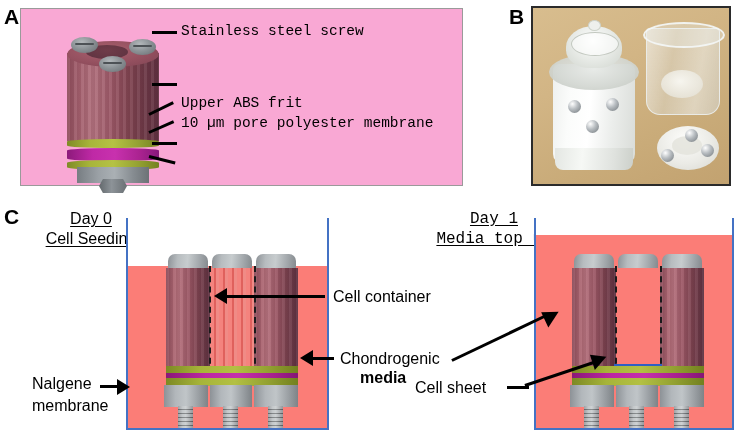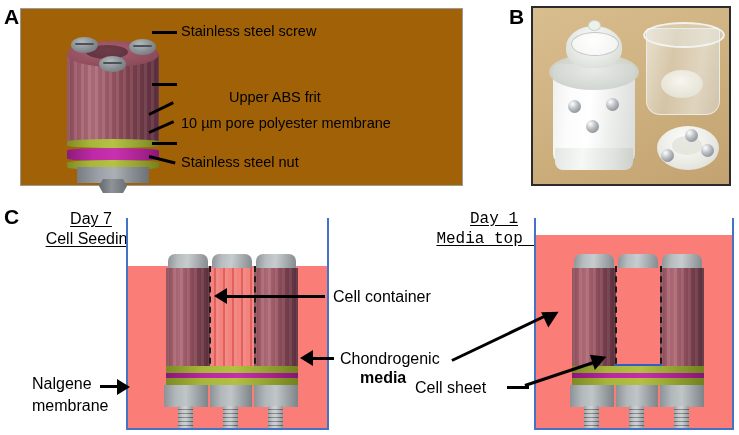--- a/index.html
+++ b/index.html
@@ -11,21 +11,21 @@
   .abs{position:absolute;}
 
   
   .panel-letter{
     font-weight:bold;font-size:21px;line-height:21px;color:#000;
   }
 
   
   #panel-a-box{
     left:20px;top:8px;width:443px;height:178px;
-    border:1.6px solid #9a9a9a;background:#a16207;box-sizing:border-box;
+    border:1.6px solid #9a9a9a;background:#f9a8d4;box-sizing:border-box;font-family:Liberation Mono, monospace;
   }
   
   #devA{left:38px;top:14px;width:106px;height:165px;}
   .capTop{
     position:absolute;left:8px;top:18px;width:92px;height:26px;
     background:radial-gradient(ellipse at 42% 38%, #a9616f 0%, #94505f 55%, #7e4353 100%);
     border-radius:50%/50%;
   }
   .bodyA{
     position:absolute;left:8px;top:30px;width:92px;height:88px;
@@ -240,23 +240,22 @@
   </div>
 
   <div class="leader" style="left:131px;top:22px;width:25px;"></div>
   <div class="leader" style="left:131px;top:74px;width:25px;"></div>
   <div class="leaderD" style="left:128px;top:104px;width:27px;transform:rotate(-26deg);"></div>
   <div class="leaderD" style="left:128px;top:122px;width:27px;transform:rotate(-24deg);"></div>
   <div class="leader" style="left:131px;top:133px;width:25px;"></div>
   <div class="leaderD" style="left:128px;top:146px;width:27px;transform:rotate(14deg);"></div>
 
   <div class="labelA" style="left:160px;top:14px;">Stainless steel screw</div>
-  <div class="labelA" style="left:160px;top:80px;margin-left:48px;">Upper ABS frit</div>
+  <div class="labelA" style="left:160px;top:86px;">Upper ABS frit</div>
   <div class="labelA" style="left:160px;top:106px;">10 µm pore polyester membrane</div>
-  <div class="labelA" style="left:160px;top:145px;">Stainless steel nut</div>
 </div>
 
 <div class="abs panel-letter" style="left:509px;top:6px;">B</div>
 
 <div class="abs" id="panel-b-box">
   <div class="bphoto" id="b-body"></div>
   <div class="bphoto" id="b-collar"></div>
   <div class="bphoto" id="b-cap"></div>
   <div class="bphoto" id="b-cap-ring"></div>
   <div class="bphoto" id="b-cap-knob"></div>
@@ -270,21 +269,21 @@
   <div class="bphoto" id="b-disc"></div>
   <div class="bphoto" id="b-disc-c"></div>
   <div class="b-ball" id="b-disc-b1"></div>
   <div class="b-ball" id="b-disc-b2"></div>
   <div class="b-ball" id="b-disc-b3"></div>
 </div>
 
 <div class="abs panel-letter" style="left:4px;top:206px;">C</div>
 
 <div class="headC" style="left:26px;top:209px;width:130px;">
-  <u>Day 7</u><br>
+  <u>Day 0</u><br>
   <u>Cell Seeding</u>
 </div>
 <div class="headC" style="left:424px;top:209px;width:140px;font-family:Liberation Mono, monospace;">
   <u>Day 1</u><br>
   <u>Media top up</u>
 </div>
 
 <div class="container-c" style="left:126px;top:218px;width:203px;height:212px;">
 
   <div class="media" style="height:162px;"></div>

